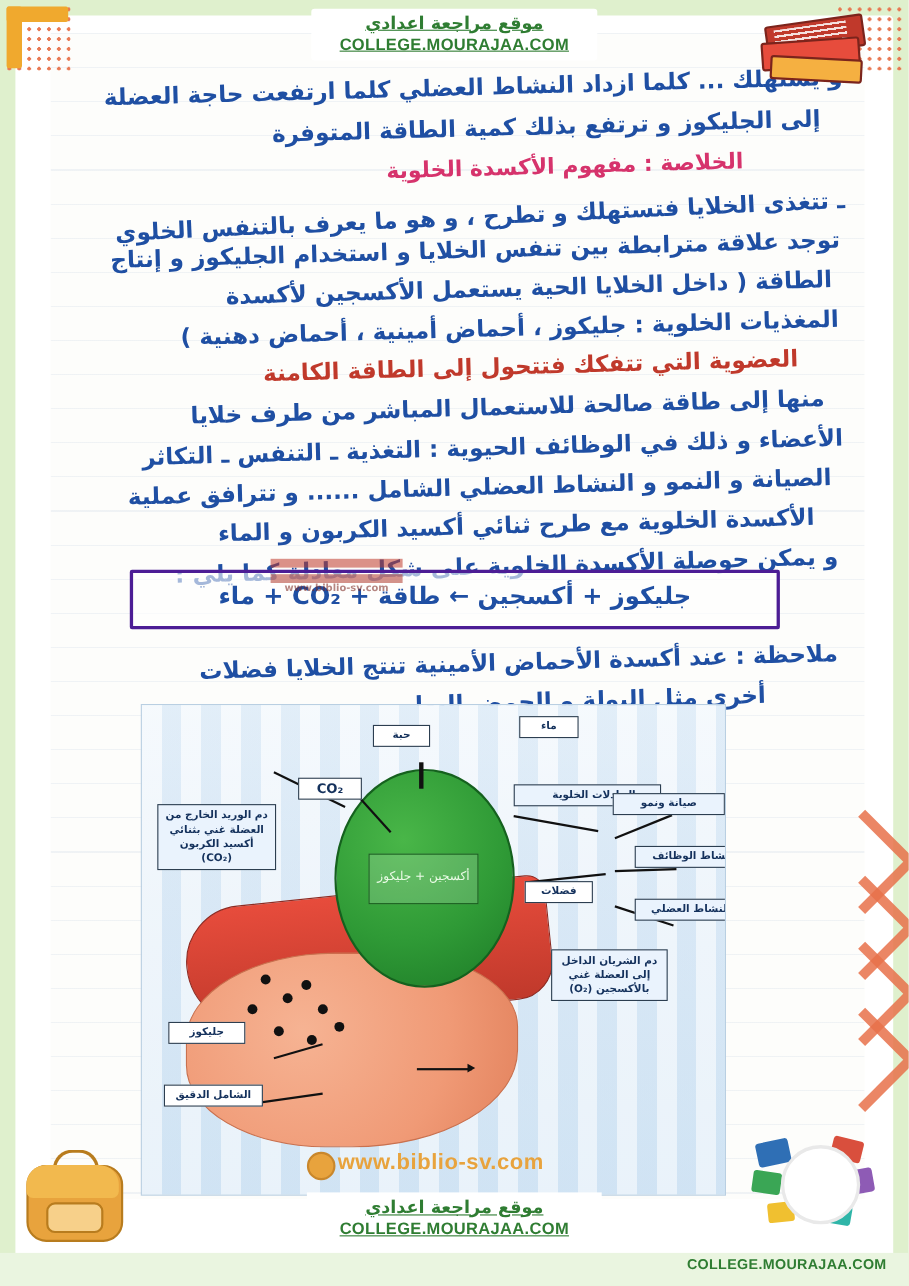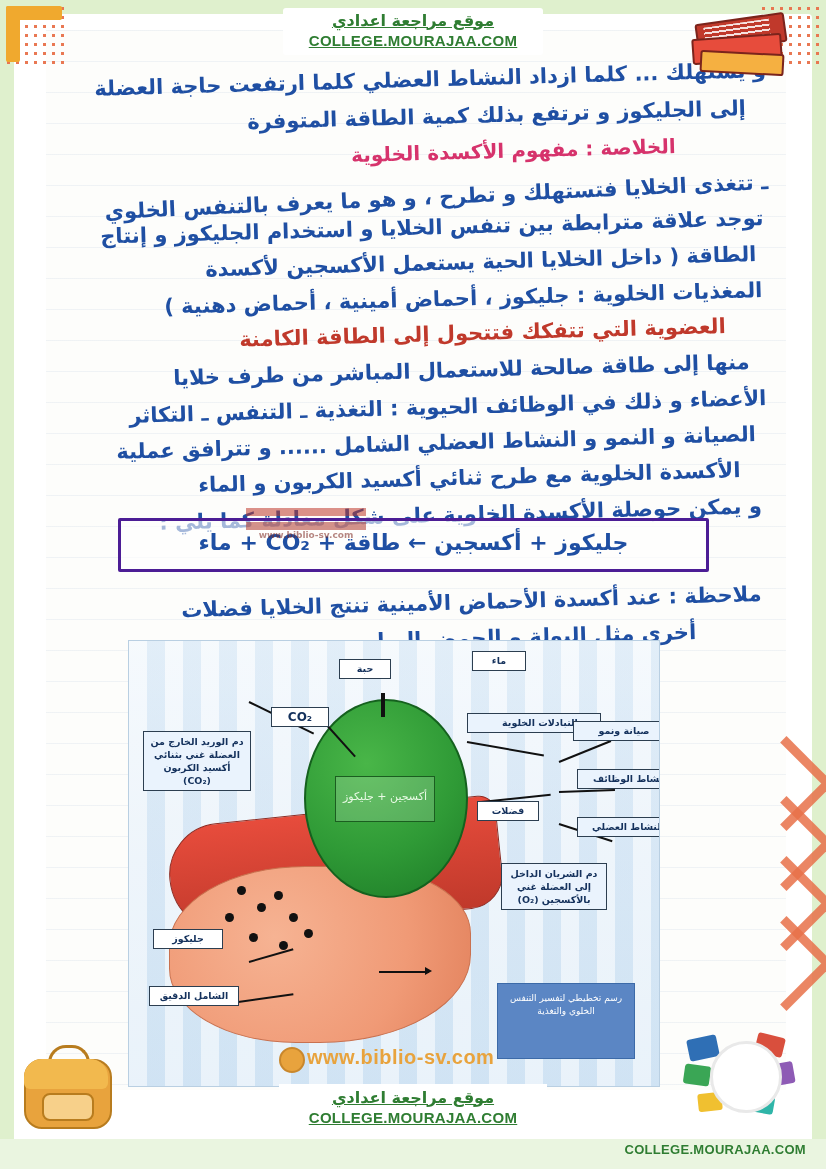--- a/index.html
+++ b/index.html
@@ -279,29 +279,28 @@
   <div class="arrowline" style="left:95px;top:362px;width:70px;transform:rotate(-8deg);"></div>
   <div class="arrowline" style="left:250px;top:330px;width:50px;"></div>
   <div class="arrowhead" style="left:296px;top:326px;"></div>
 
   <div class="lbl" style="left:210px;top:18px;width:40px;">حبة</div>
 
   <div class="lbl" style="left:343px;top:10px;width:42px;">ماء</div>
   <div class="lbl" style="left:142px;top:66px;width:46px;font-size:12px;">CO₂</div>
   <div class="lbl blue" style="left:338px;top:72px;width:110px;padding-left:17px;">التبادلات الخلوية</div>
   <div class="lbl" style="left:348px;top:160px;width:50px;">فضلات</div>
-  <div class="lbl blue" style="left:444px;top:80px;width:90px;">صيانة ونمو</div>
+  <div class="lbl blue" style="left:428px;top:80px;width:90px;">صيانة ونمو</div>
   <div class="lbl blue" style="left:448px;top:128px;width:90px;">نشاط الوظائف</div>
   <div class="lbl blue" style="left:448px;top:176px;width:90px;">النشاط العضلي</div>
   <div class="lbl" style="left:24px;top:288px;width:58px;">جليكوز</div>
   <div class="lbl" style="left:20px;top:345px;width:78px;">الشامل الدقيق</div>
   <div class="lbl blue" style="left:14px;top:90px;width:96px;line-height:13px;">دم الوريد الخارج من العضلة غني بثنائي أكسيد الكربون (CO₂)</div>
   <div class="lbl blue" style="left:372px;top:222px;width:94px;line-height:13px;">دم الشريان الداخل إلى العضلة غني بالأكسجين (O₂)</div>
 
-  <div class="fig-note">رسم تخطيطي لتفسير التنفس الخلوي والتغذية</div>
 
   <div class="globe"></div>
   <div class="fig-site" style="left:178px;">www.biblio-sv.com</div>
 </div>
 
 <div class="top-banner">
   <div class="banner-pill">
     <div class="banner-title">موقع مراجعة اعدادي</div>
     <div class="banner-url">COLLEGE.MOURAJAA.COM</div>
   </div>

